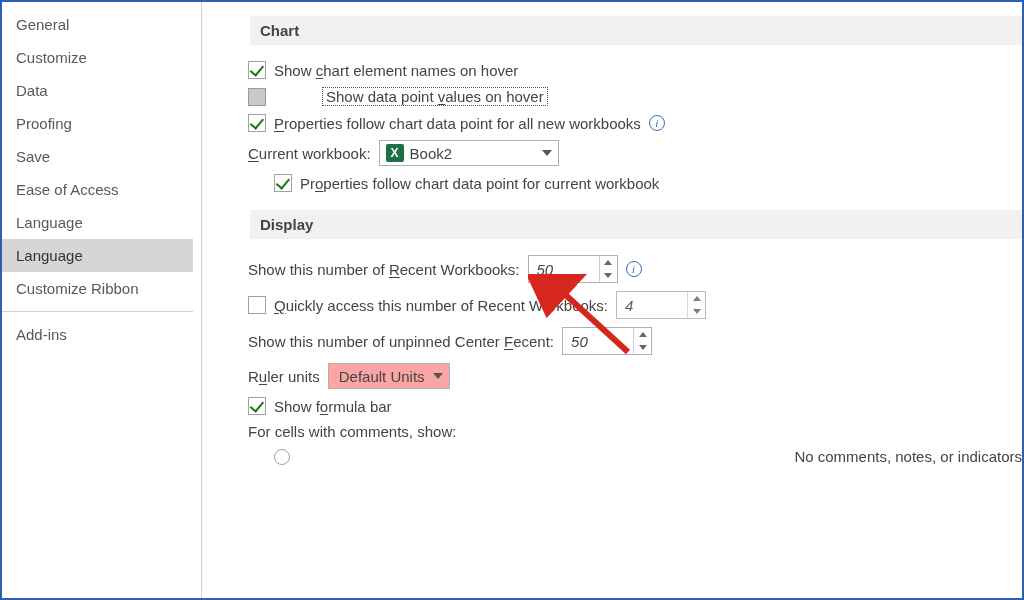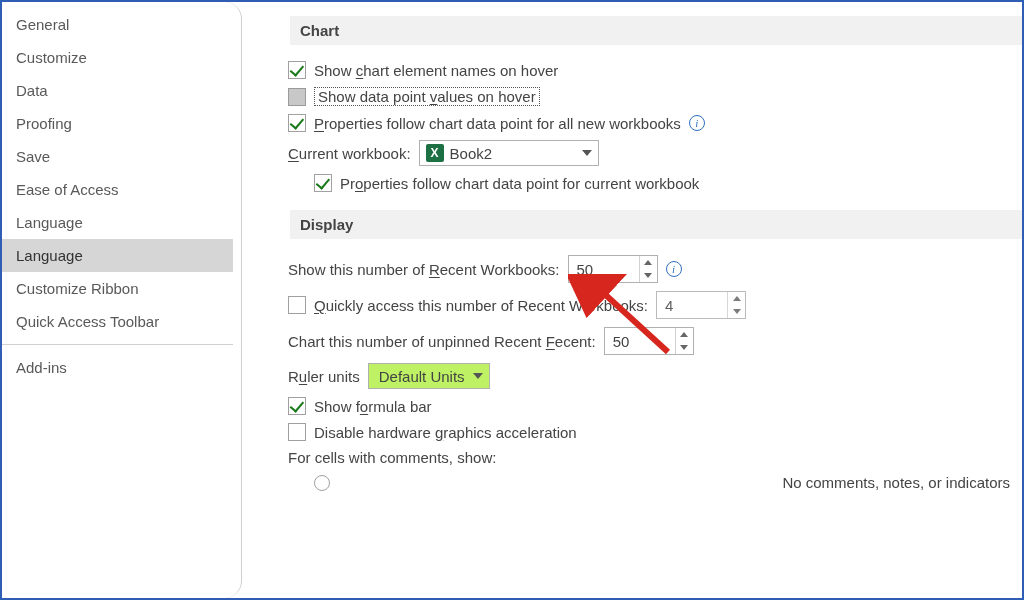--- a/index.html
+++ b/index.html
@@ -10,25 +10,24 @@
     color: #333;
     background: #fff;
     width: 1024px;
     height: 600px;
     overflow: hidden;
     border: 2px solid #2e5fb5;
   }
   .layout { display: flex; height: 100%; }
   
   .sidebar {
-    width: 240px;
+    width: 200px;
     border-right: 1px solid #cfcfcf;
     padding: 6px 8px 0 0;
     background: #fff;
-    border-radius: 17px;
   }
   .sidebar-item {
     padding: 8px 14px;
     color: #595959;
     cursor: pointer;
   }
   .sidebar-item.selected {
     background: #d6d6d6;
     color: #333;
   }
@@ -48,21 +47,21 @@
     font-weight: 600;
     color: #444;
     padding: 6px 10px;
     margin: 14px 0 12px 16px;
     width: 100%;
   }
   .row {
     display: flex;
     align-items: center;
     gap: 8px;
-    padding: 4px 12px 4px 14px;
+    padding: 4px 0 4px 14px;
     color: #444;
   }
   .indent { padding-left: 40px; justify-content: space-between; }
   .chk {
     width: 18px; height: 18px;
     border: 1px solid #a0a0a0;
     display: inline-flex;
     align-items: center;
     justify-content: center;
     background: #fff;
@@ -79,20 +78,21 @@
   .radio {
     width: 16px; height: 16px;
     border: 1px solid #a0a0a0;
     border-radius: 50%;
     flex: 0 0 16px;
     background: #fff;
   }
   .focusbox {
     border: 1px dotted #555;
     padding: 0 3px;
+    margin-left: 48px;
   }
   .ul-letter { text-decoration: underline; text-underline-offset: 2px; }
   .label { }
   .dropdown {
     border: 1px solid #b0b0b0;
     height: 26px;
     display: inline-flex;
     align-items: center;
     padding: 0 6px;
     gap: 6px;
@@ -119,20 +119,21 @@
     border-radius: 2px;
   }
   .spin {
     border: 1px solid #b0b0b0;
     width: 90px; height: 28px;
     display: inline-flex;
     align-items: center;
     justify-content: space-between;
     padding-left: 8px;
     background: #fff;
+    font-style: italic;
   }
   .spin .btns {
     display: flex;
     flex-direction: column;
     border-left: 1px solid #d0d0d0;
     height: 100%;
     width: 18px;
     align-items: center;
     justify-content: space-around;
   }
@@ -155,21 +156,21 @@
     font-style: italic;
     font-family: Georgia, serif;
   }
   .combo {
     border: 1px solid #b0b0b0;
     height: 26px;
     display: inline-flex;
     align-items: center;
     padding: 0 6px 0 10px;
     gap: 8px;
-    background: #bef264;
+    background: #fca5a5;
   }
   
   .red-arrow {
     position: absolute;
     pointer-events: none;
   }
   .main { position: relative; }
 </style>
 </head>
 <body>
@@ -179,21 +180,20 @@
   <div class="sidebar">
     <div class="sidebar-item">General</div>
     <div class="sidebar-item">Customize</div>
     <div class="sidebar-item">Data</div>
     <div class="sidebar-item">Proofing</div>
     <div class="sidebar-item">Save</div>
     <div class="sidebar-item">Ease of Access</div>
     <div class="sidebar-item">Language</div>
     <div class="sidebar-item selected">Language</div>
     <div class="sidebar-item">Customize Ribbon</div>
-    <div class="sidebar-item">Quick Access Toolbar</div>
     <div class="sep"></div>
     <div class="sidebar-item">Add-ins</div>
   </div>
 
   <div class="main">
 
     <div class="section-header">Chart</div>
 
     <div class="row">
       <span class="chk checked"></span>
@@ -260,21 +260,21 @@
         <span>4</span>
         <span class="btns">
           <span class="arrow-up"></span>
           <span class="arrow-down"></span>
         </span>
       </span>
     </div>
 
     <div class="row">
       <span class="label">
-        <span>Chart this number of unpinned Recent </span><span class="ul-letter">F</span><span>ecent:</span>
+        <span>Show this number of unpinned Center </span><span class="ul-letter">F</span><span>ecent:</span>
       </span>
       <span class="spin">
         <span>50</span>
         <span class="btns">
           <span class="arrow-up"></span>
           <span class="arrow-down"></span>
         </span>
       </span>
     </div>
 
@@ -289,26 +289,20 @@
     </div>
 
     <div class="row">
       <span class="chk checked"></span>
       <span class="label">
         <span>Show f</span><span class="ul-letter">o</span><span>rmula bar</span>
       </span>
     </div>
 
 
-    <div class="row">
-      <span class="chk"></span>
-      <span class="label">
-        <span>Disable hardware </span><span class="ul-letter">g</span><span>raphics acceleration</span>
-      </span>
-    </div>
 
     <div class="row">
       <span class="label">For cells with comments, show:</span>
     </div>
 
     <div class="row indent">
       <span class="radio"></span>
       <span class="label">No comments, notes, or indicators</span>
     </div>
 

